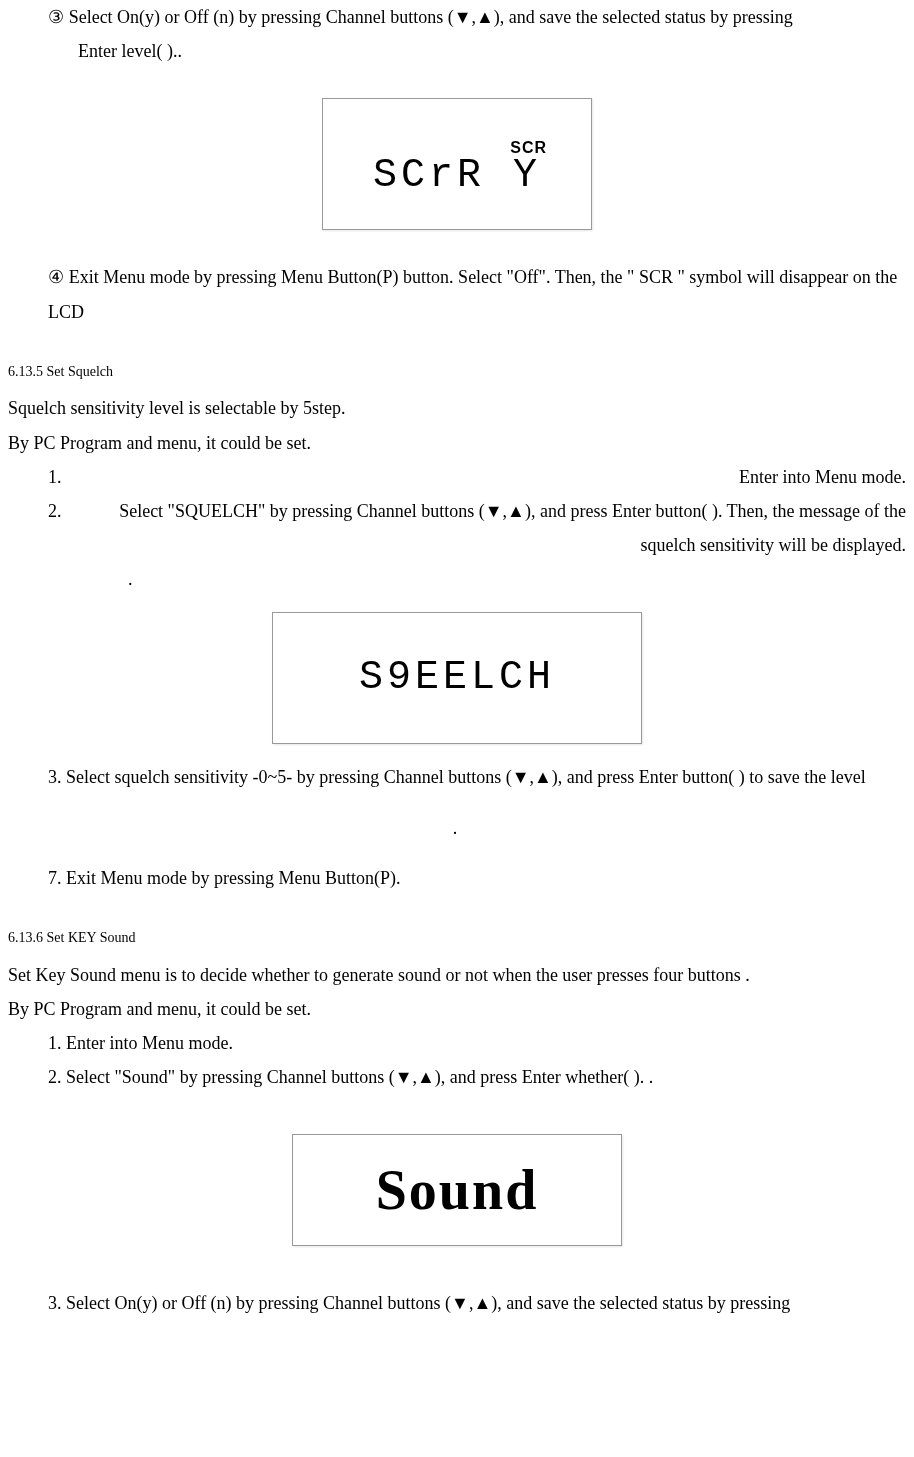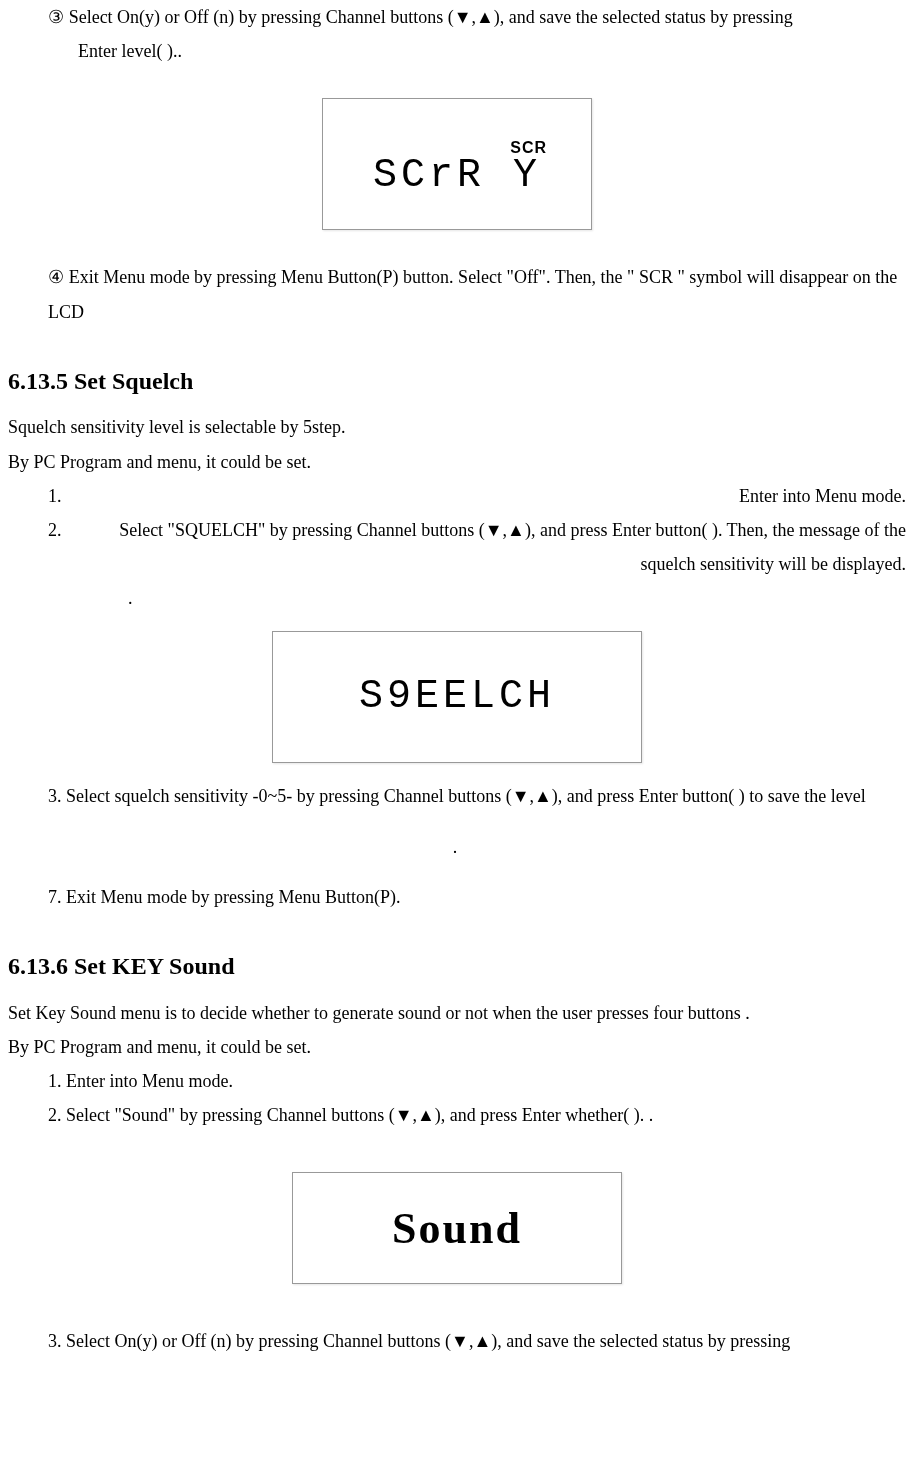--- a/index.html
+++ b/index.html
@@ -44,36 +44,36 @@
     }
     .lcd-text {
       font-family: "Courier New", monospace;
       font-weight: 400;
       font-size: 40px;
       letter-spacing: 4px;
       line-height: 1;
     }
     .lcd-text.wide { letter-spacing: 6px; }
     h3.section-heading {
-      font-size: 24px;
-      font-weight: bold;
+      font-size: 14px;
+      font-weight: normal;
       margin: 30px 0 6px 0;
     }
     .ol-item {
       display: flex;
       margin-left: 40px;
     }
     .ol-num { width: 30px; flex-shrink: 0; }
     .ol-body { flex: 1; text-align: right; }
     .bold { font-weight: normal; }
     .lcd-center { display: flex; justify-content: center; margin: 16px 0; }
     .sound-text {
       font-family: Georgia, "Times New Roman", serif;
       font-weight: bold;
-      font-size: 44px;
+      font-size: 56px;
       letter-spacing: 2px;
     }
   </style>
 </head>
 <body>
 
 <div class="indent-1">
   <span>③</span><span> Select On(y) or Off (n) by pressing Channel buttons (▼,▲), and save the selected status by pressing</span>
 </div>
 <div class="indent-2">

